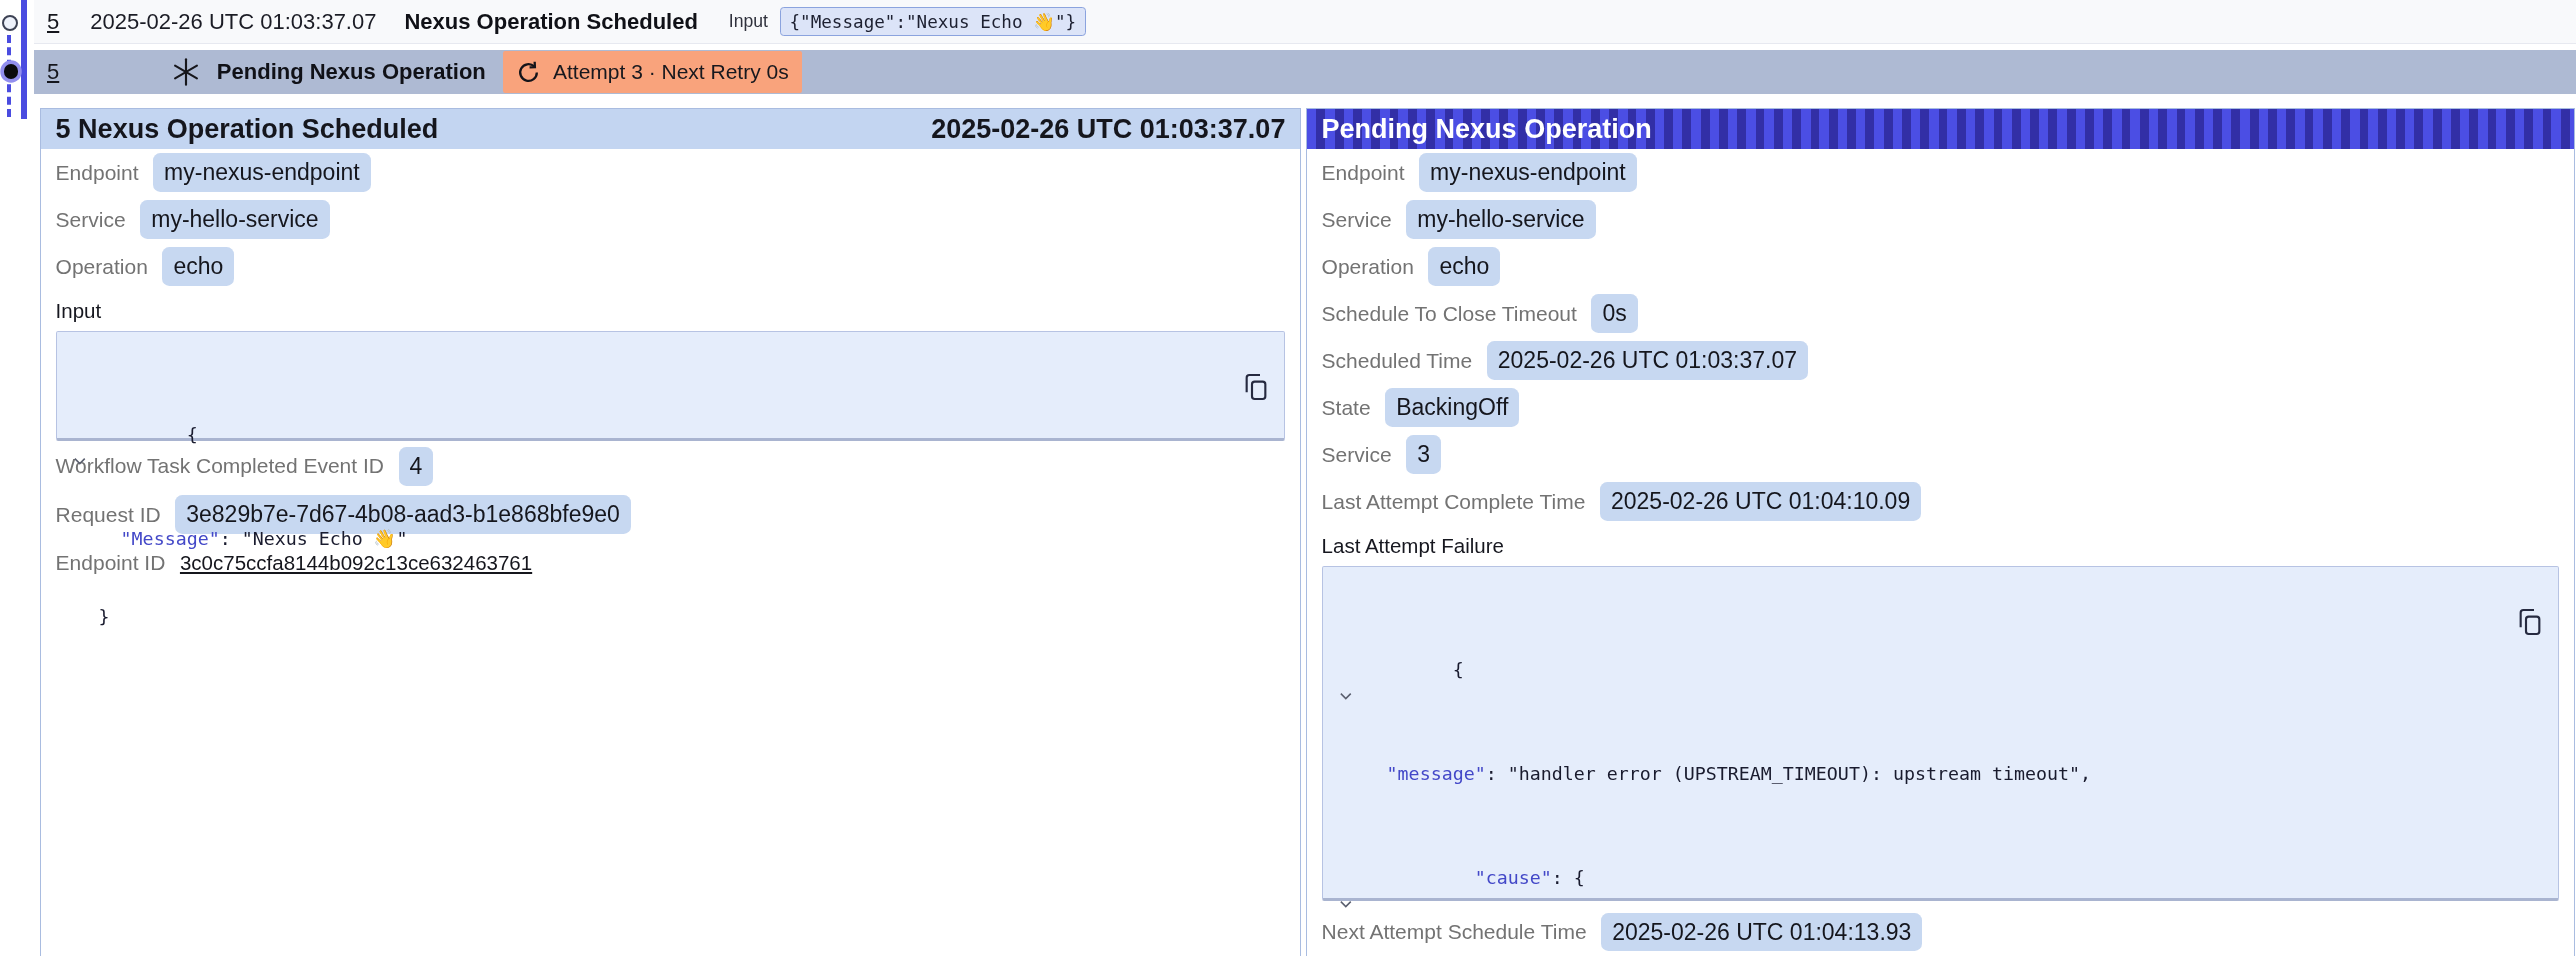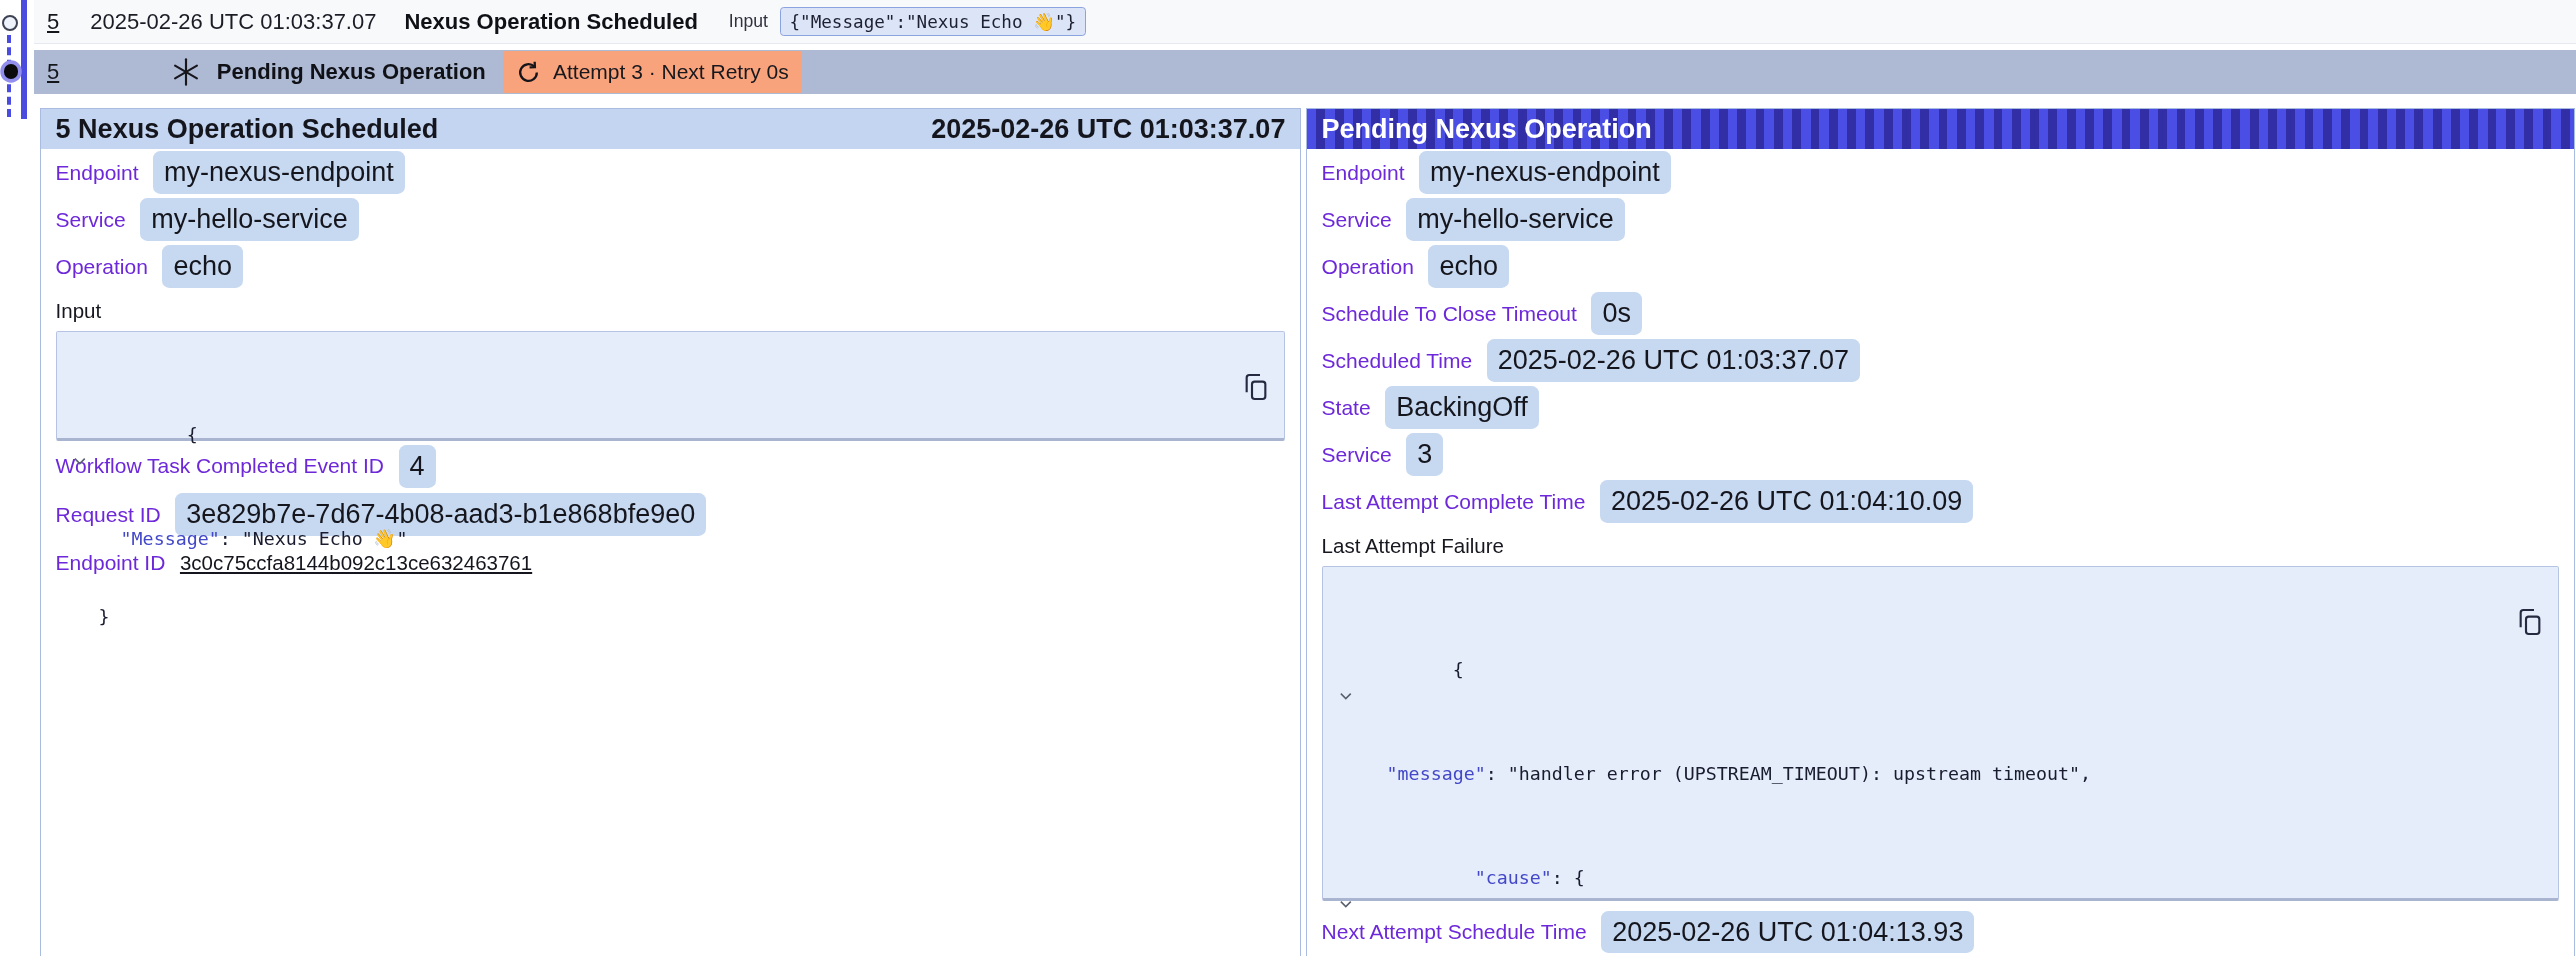--- a/index.html
+++ b/index.html
@@ -36,22 +36,22 @@
   .panel-left  { left:40px;  width:1261px; }
   .panel-right { left:1306px; right:1.5px; }
   .phead { height:40px; display:flex; align-items:center; justify-content:space-between;
            padding:0 14.6px; font-size:27px; font-weight:600; }
   .phead-left { background:#c3d5f1; color:#15161d; }
   .phead-right { background:repeating-linear-gradient(90deg,#4b4ee4 0 9.5px,#322fa6 9.5px 18.3px);
                  color:#ffffff; }
 
   .field { height:47px; display:flex; align-items:center; gap:14.6px; padding-left:14.6px; font-size:21px; }
   .field.g2 { margin-top:1.5px; }
-  .flabel { color:#6d28d9; }
-  .fbadge { background:#c7d8f1; color:#15161d; padding:5.9px 11px; border-radius:7.3px; font-size:27px; }
+  .flabel { color:#737373; }
+  .fbadge { background:#c7d8f1; color:#15161d; padding:5.9px 11px; border-radius:7.3px; font-size:23px; }
   .flink  { color:#15161d; text-decoration:underline; font-size:20.5px; }
   .seclabel { height:34px; display:flex; align-items:center; padding-left:14.6px; font-size:20.5px; margin-top:4.4px; }
 
   
   .codeblock { margin:2.9px 14.6px 0 14.6px; position:relative; background:#e5edfb;
                border:1.5px solid #b7c3e3; border-bottom:3.7px solid #a9b4d0; border-radius:2.2px;
                padding:11.7px 51px 11.7px 42px; font-family:"DejaVu Sans Mono", monospace;
                font-size:18.3px; line-height:26px; color:#191b2e; white-space:pre; }
   .codeline { position:relative; }
   .key { color:#4348c8; }

